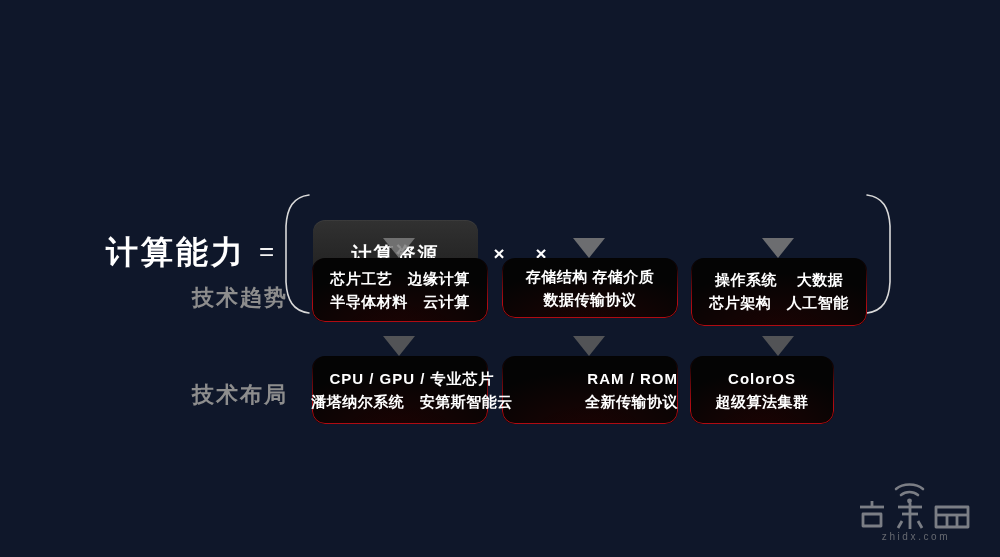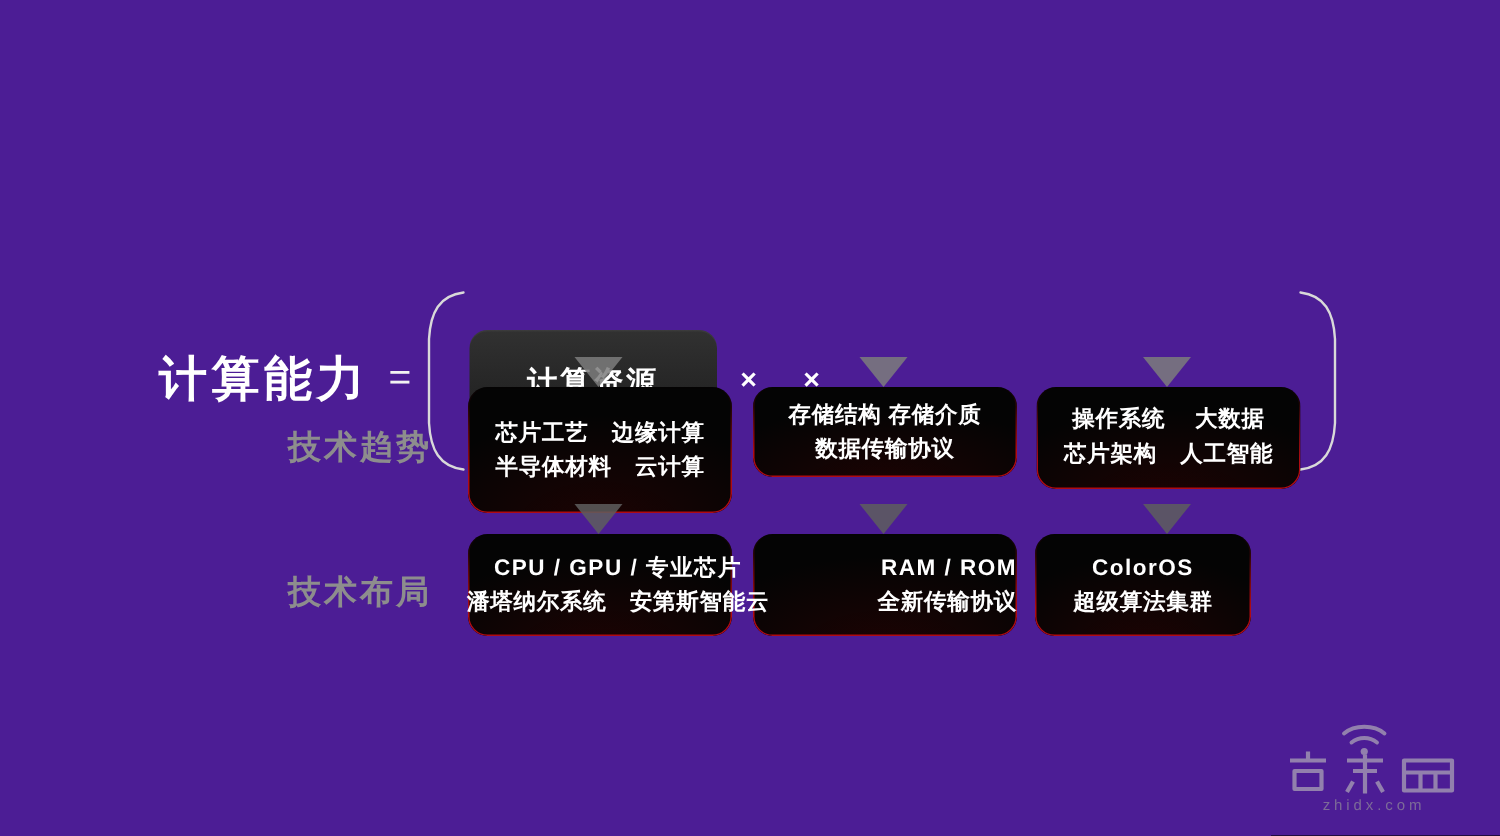--- a/index.html
+++ b/index.html
@@ -2,21 +2,21 @@
 <html><head>
 <meta charset="utf-8">
 <style>
   * { margin:0; padding:0; box-sizing:border-box; }
   html,body { background:#000; }
   body {
     width:1000px; height:557px;
     font-family:"Liberation Sans","DejaVu Sans",sans-serif;
     color:#fff; overflow:hidden; position:relative;
   }
-  .stage { position:absolute; inset:0; background:#4c1d95; }
+  .stage { position:absolute; inset:0; background:#0f172a; }
 
   
   .eq-row { position:absolute; left:0; top:96px; width:1000px; height:128px; }
 
   .eq-title {
     position:absolute; left:106px; top:135px;
     font-size:32px; font-weight:700; letter-spacing:3px;
     color:#fff; white-space:nowrap;
   }
   .eq-equals {
@@ -123,21 +123,21 @@
   <div class="arrow" style="left:383px; top:238px;">
       <i></i>
     </div>
   <div class="arrow" style="left:573px; top:238px;">
       <i></i>
     </div>
   <div class="arrow" style="left:762px; top:238px;">
       <i></i>
     </div>
 
-  <div class="card" style="left:312px; top:258px; width:176px; height:84px;">
+  <div class="card" style="left:312px; top:258px; width:176px; height:64px;">
     <div class="frame"></div>
     <div class="line">芯片工艺　边缘计算</div>
     <div class="line">半导体材料　云计算</div>
   </div>
 
   <div class="card" style="left:502px; top:258px; width:176px; height:60px;">
     <div class="frame"></div>
     <div class="line">存储结构 存储介质</div>
     <div class="line">数据传输协议</div>
   </div>

